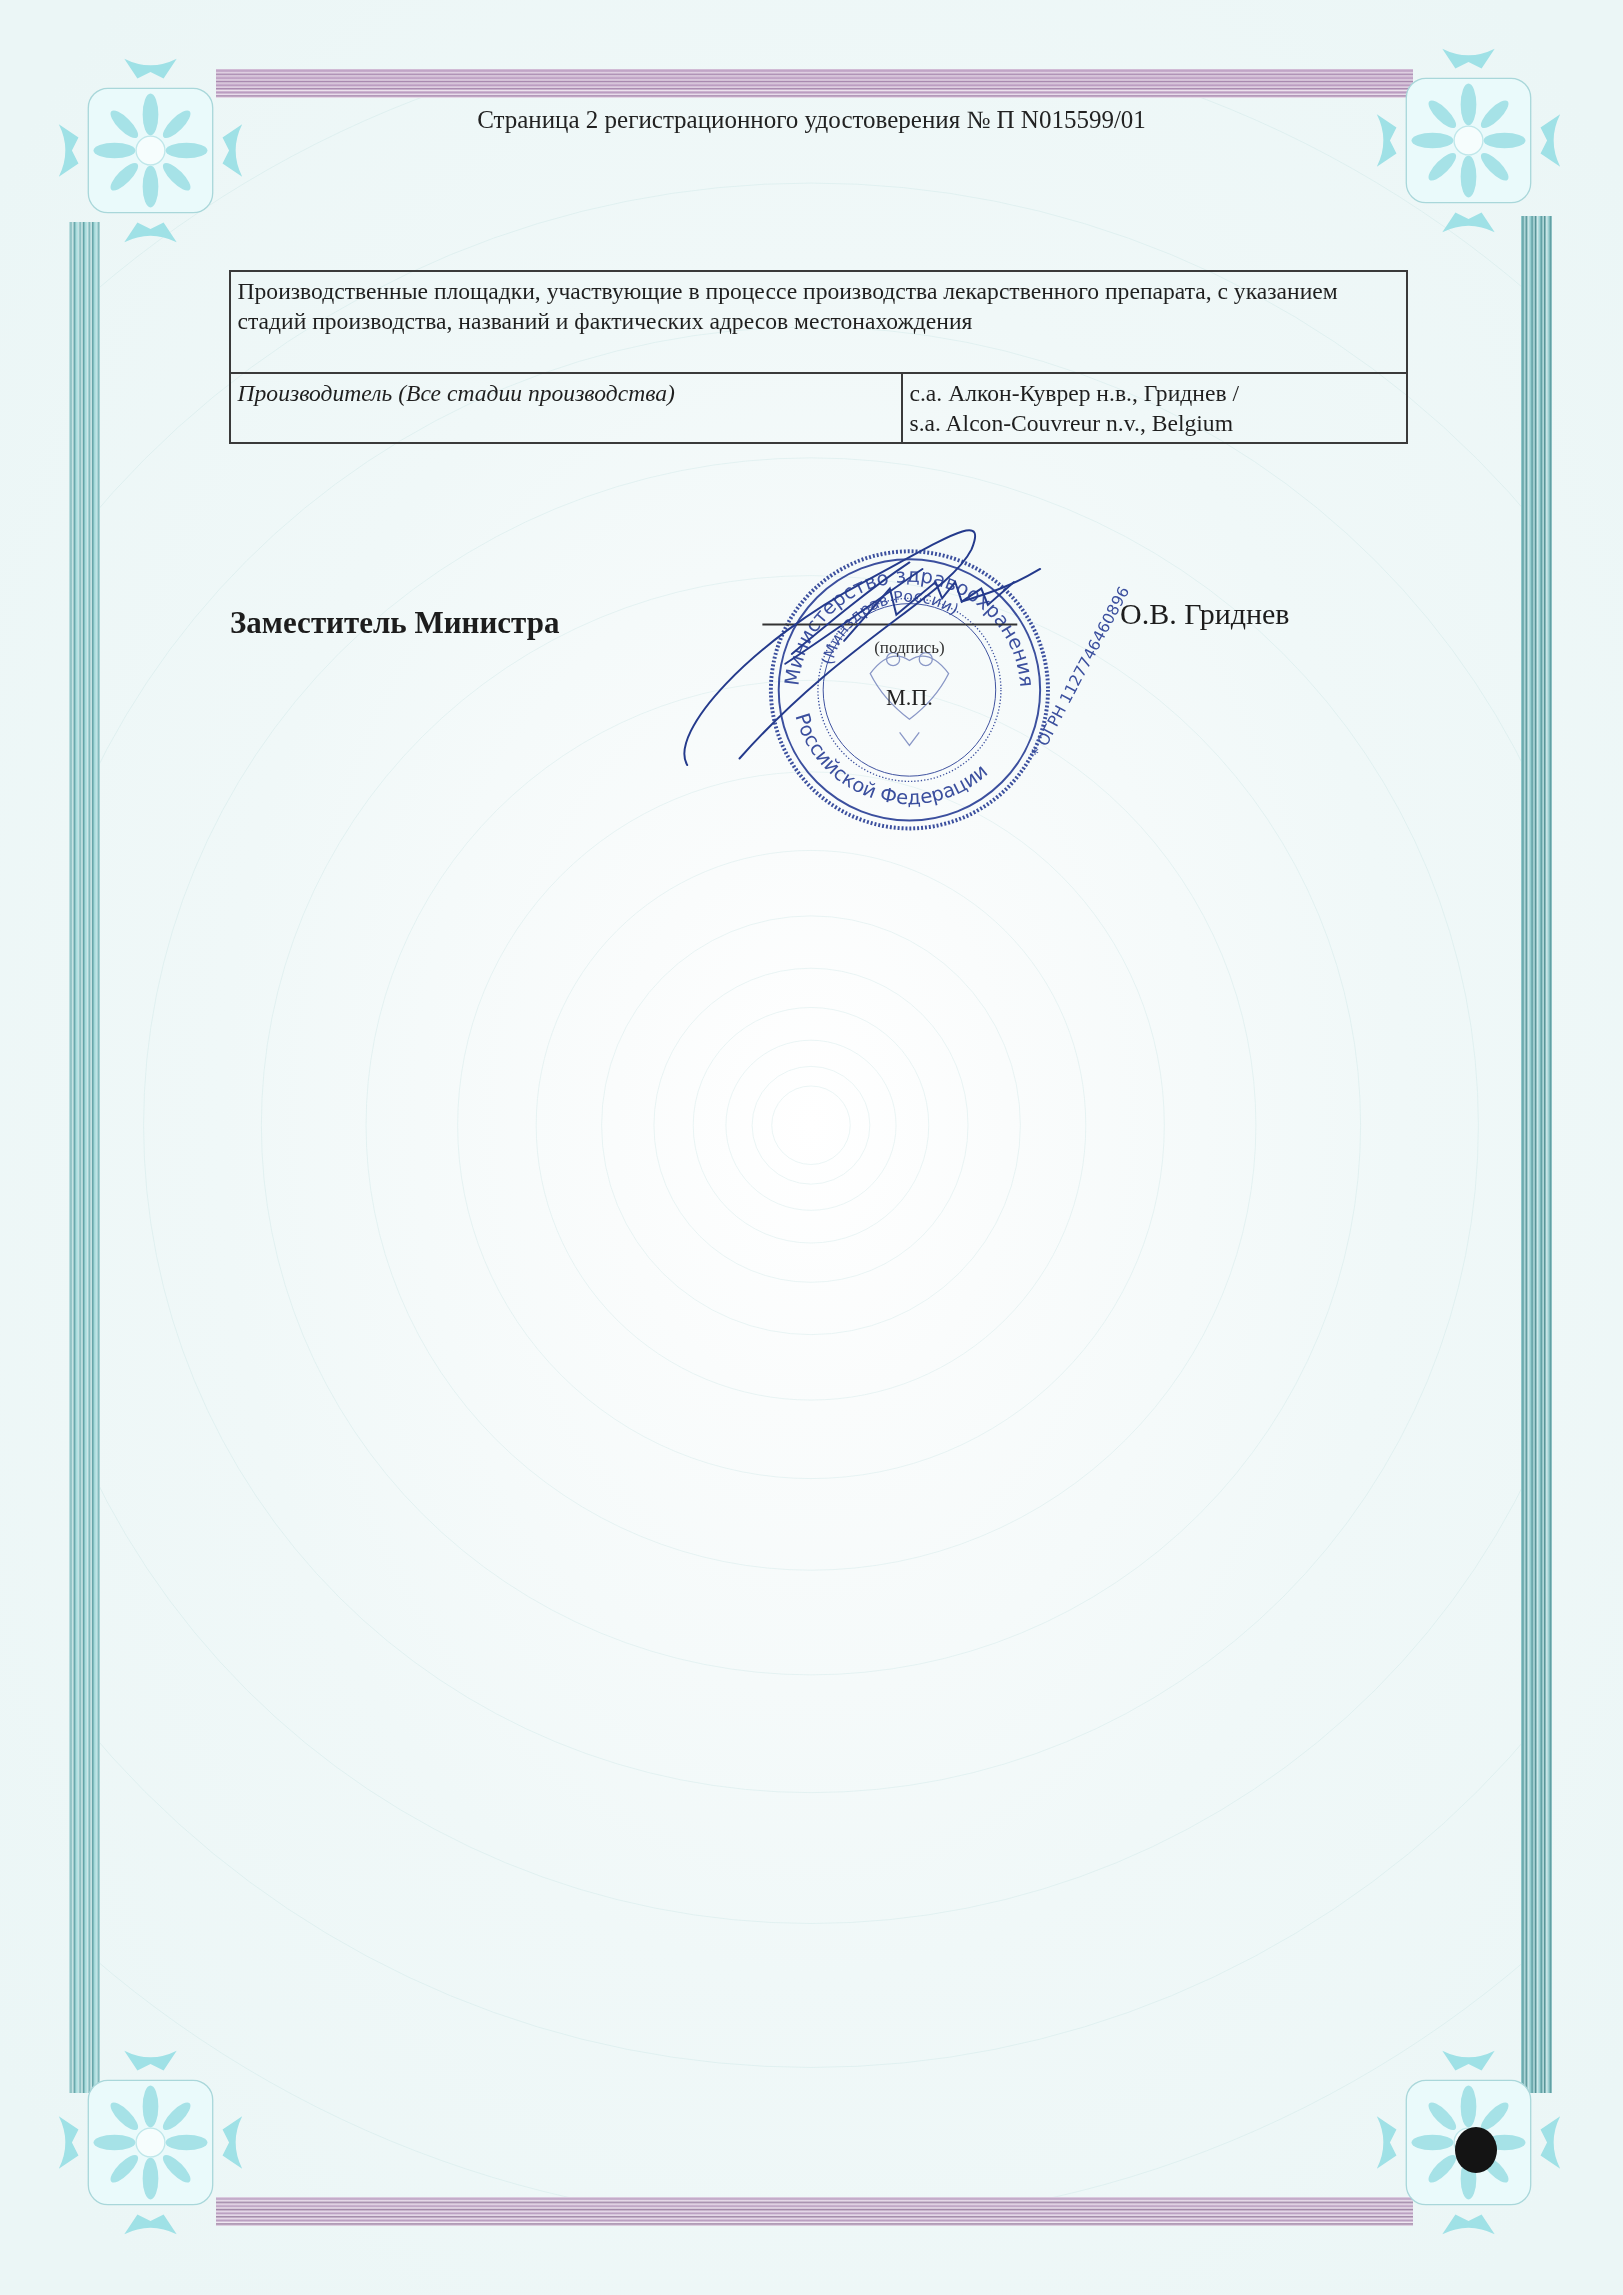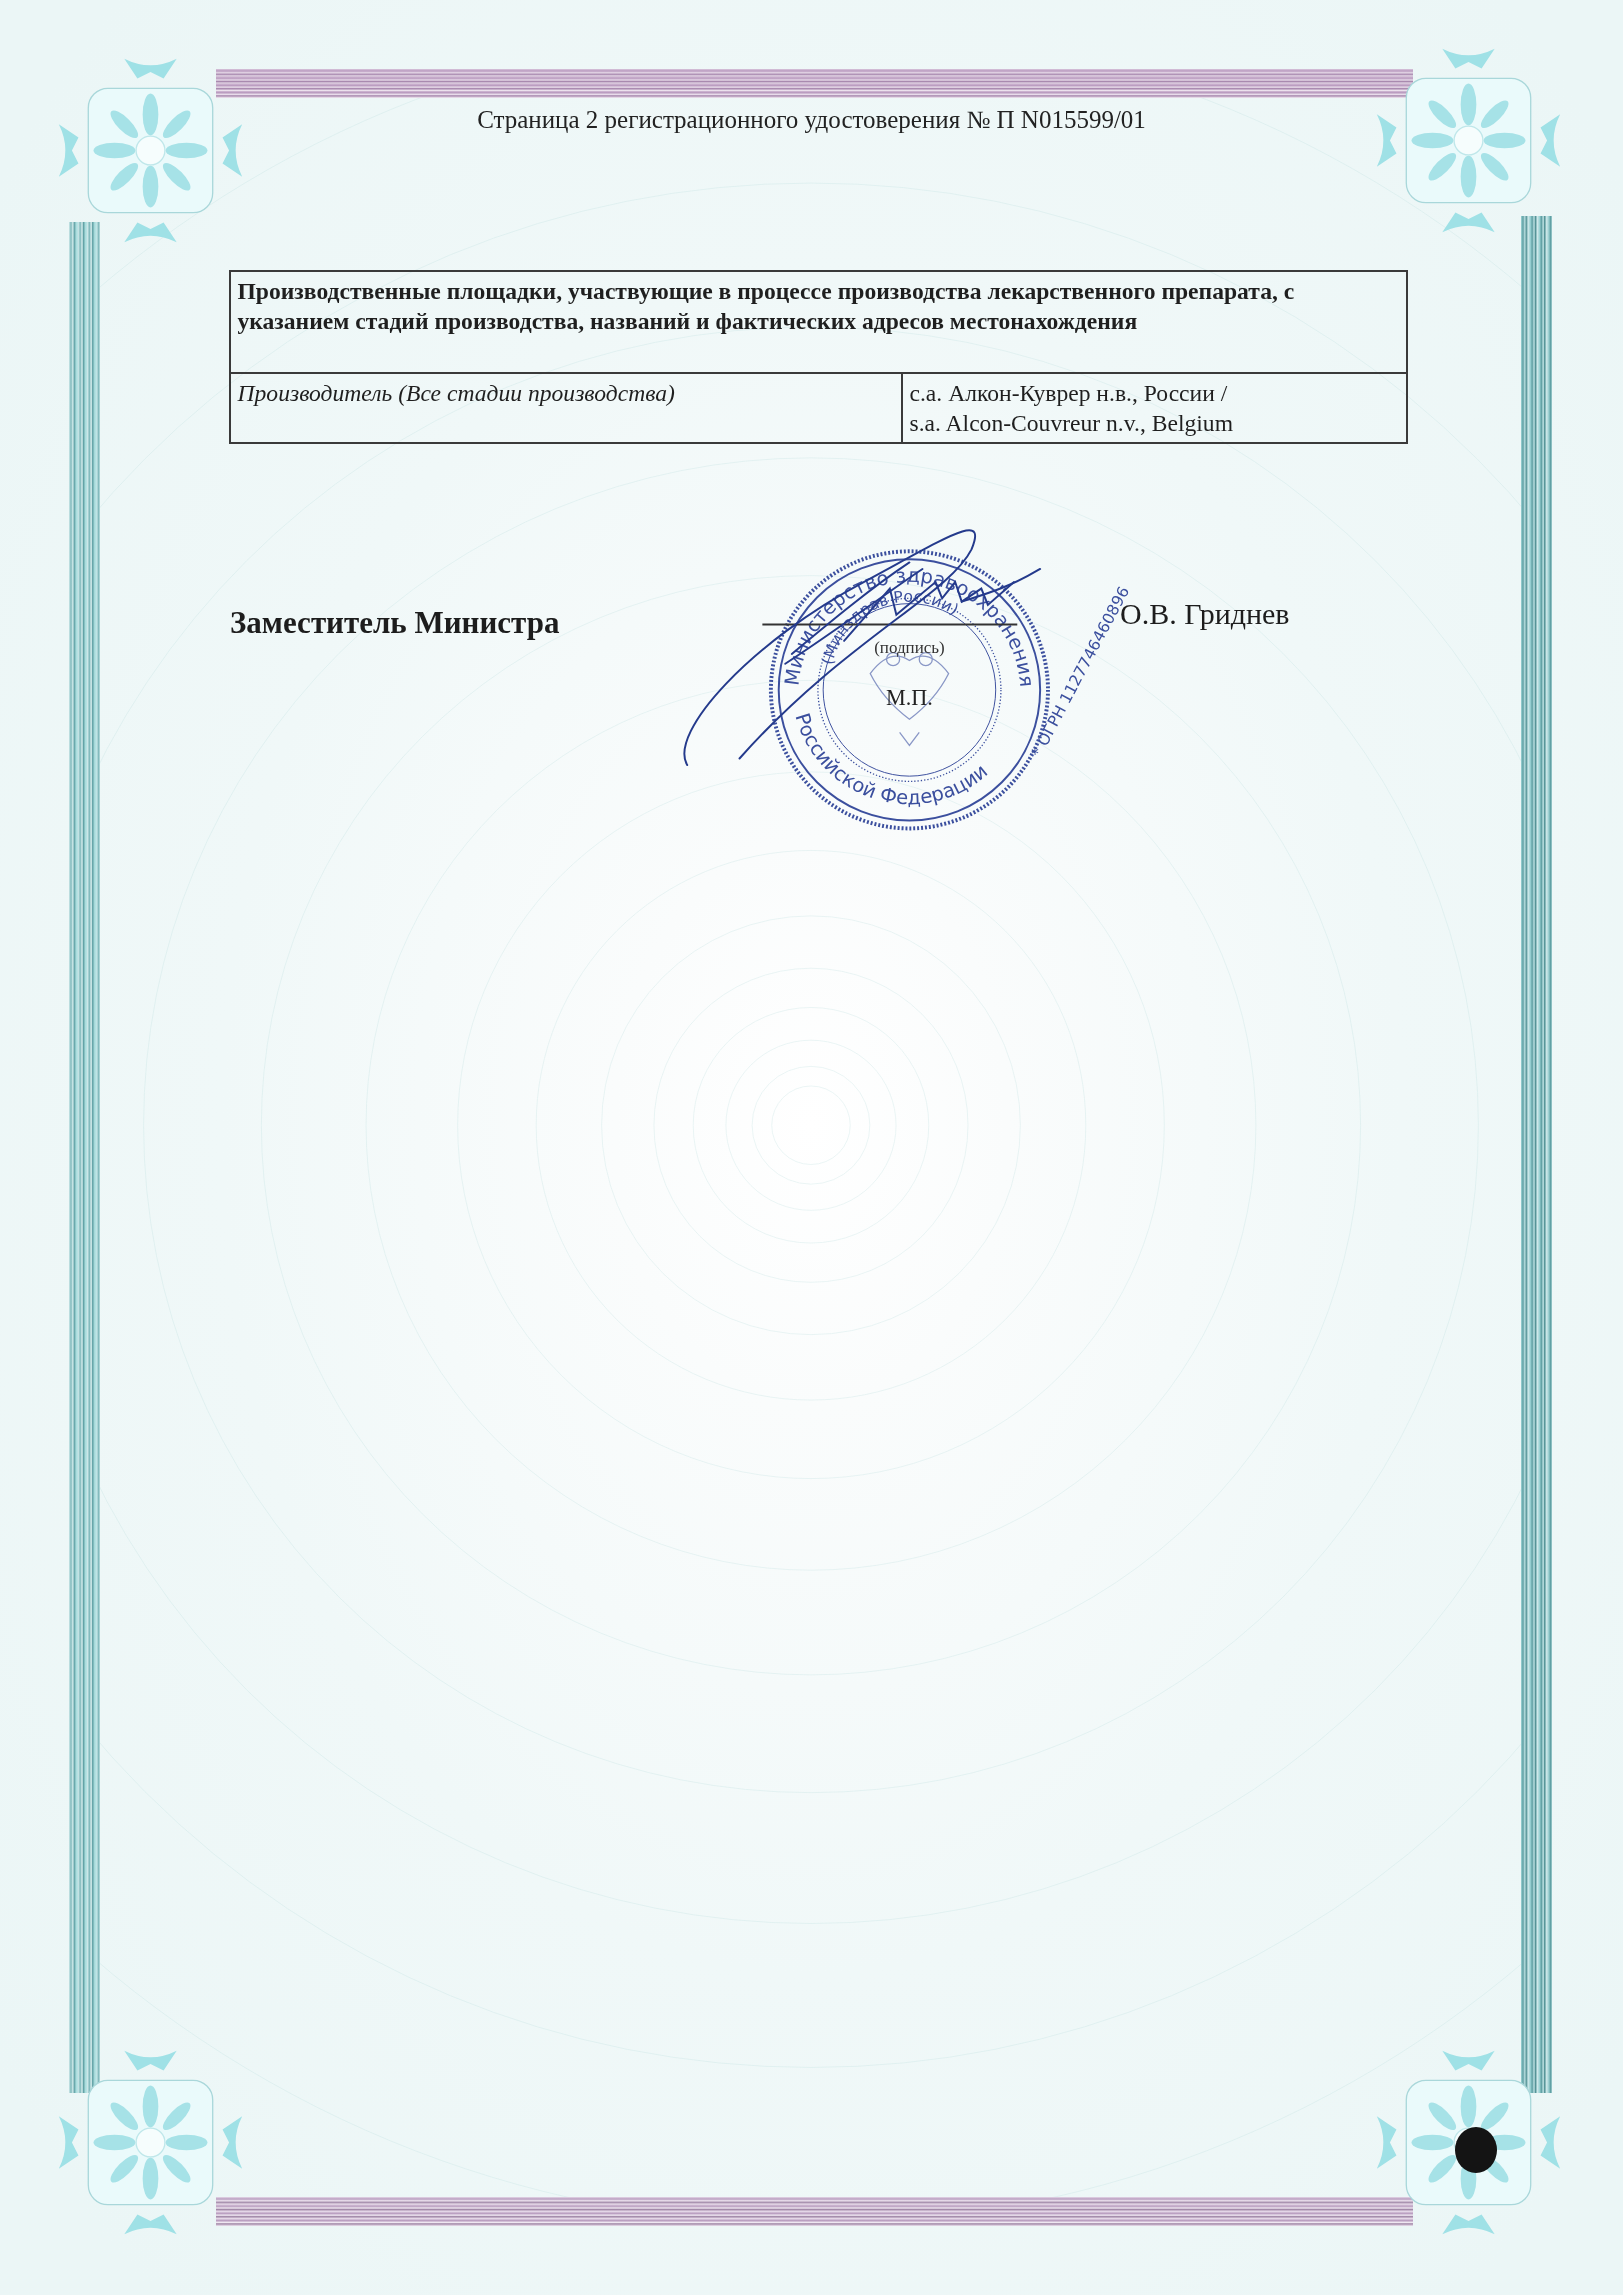--- a/index.html
+++ b/index.html
@@ -15,21 +15,21 @@
   .stripe-bottom { left:216px; top:2197px; width:1197px; height:29px;
     background: repeating-linear-gradient(180deg, #e5d9e8 0px, #b89cbf 2px, #efe7f1 3.9px, #9f86a6 5.2px, #e8dcea 7.2px); }
   .stripe-left { left:69px; top:222px; width:31px; height:1871px;
     background: repeating-linear-gradient(90deg, #cfe9ea 0px, #7fb8bb 2px, #d8eeee 3.9px, #5fa0a4 5.2px, #a9dcdc 7.2px, #bfe5e6 9.2px); }
   .stripe-right { left:1521px; top:216px; width:31px; height:1877px;
     background: repeating-linear-gradient(90deg, #9fd6d8 0px, #5e9ea2 2px, #bfe3e4 3.9px, #4f8f93 5.2px, #cfeaeb 7.2px, #9ccfd1 9.2px); }
   .corner { position:absolute; width:203px; height:203px; }
   .title { position:absolute; left:0; width:1623px; top:106px; text-align:center; font-size:25px; letter-spacing:0px; color:#222; }
   table.sites { position:absolute; left:229px; top:270px; width:1179px; border-collapse:collapse; font-size:23.6px; color:#1f1f1f; }
   table.sites td { border:2.6px solid #3a3a3a; padding:3.9px 6.5px; vertical-align:top; line-height:30px; }
-  .head-cell { font-weight:bold; height:92px; }
+  .head-cell { font-weight:normal; height:92px; }
   .italic { font-style:italic; }
   .col-left { width:657px; }
   .sig-role { position:absolute; left:230px; top:605px; font-size:31px; font-weight:bold; color:#1d1d1d; }
   .sig-name { position:absolute; left:1120px; top:597px; font-size:30px; font-weight:normal; color:#1d1d1d; }
   .stamp { position:absolute; left:674px; top:484px; width:497px; height:366px; }
   .hole { position:absolute; left:1455px; top:2127px; width:42px; height:46px; border-radius:50%; background:#141414; }
 </style>
 </head>
 <body>
 
@@ -151,21 +151,21 @@
 <div class="title">Страница 2 регистрационного удостоверения № П N015599/01</div>
 
 <table class="sites">
   <tbody>
       <tr>
     <td colspan="2" class="head-cell">Производственные площадки, участвующие в процессе производства лекарственного препарата, с указанием стадий производства, названий и фактических адресов местонахождения</td>
   </tr>
   <tr>
     <td class="col-left italic">Производитель (Все стадии производства)</td>
     <td>
-      <div>с.а. Алкон-Куврер н.в., России /</div>
+      <div>с.а. Алкон-Куврер н.в., Гриднев /</div>
       <div>s.a. Alcon-Couvreur n.v., Belgium</div>
     </td>
   </tr>
 </tbody>
   </table>
 
 <div class="sig-role">Заместитель Министра</div>
 <div class="sig-name">О.В. Гриднев</div>
 
 <svg class="stamp" viewBox="0 0 760 560" xmlns="http://www.w3.org/2000/svg">

